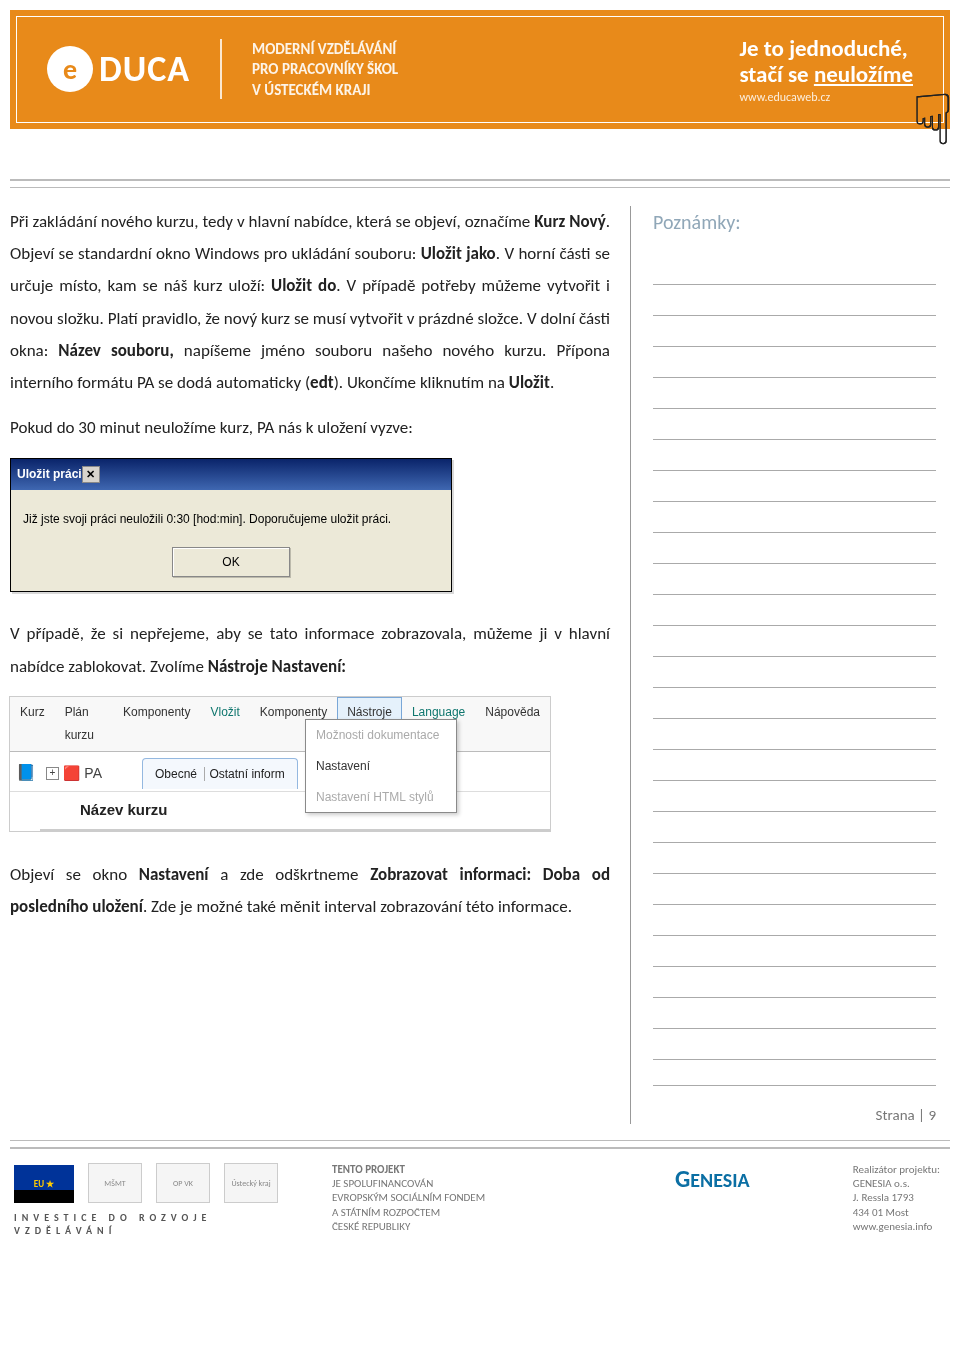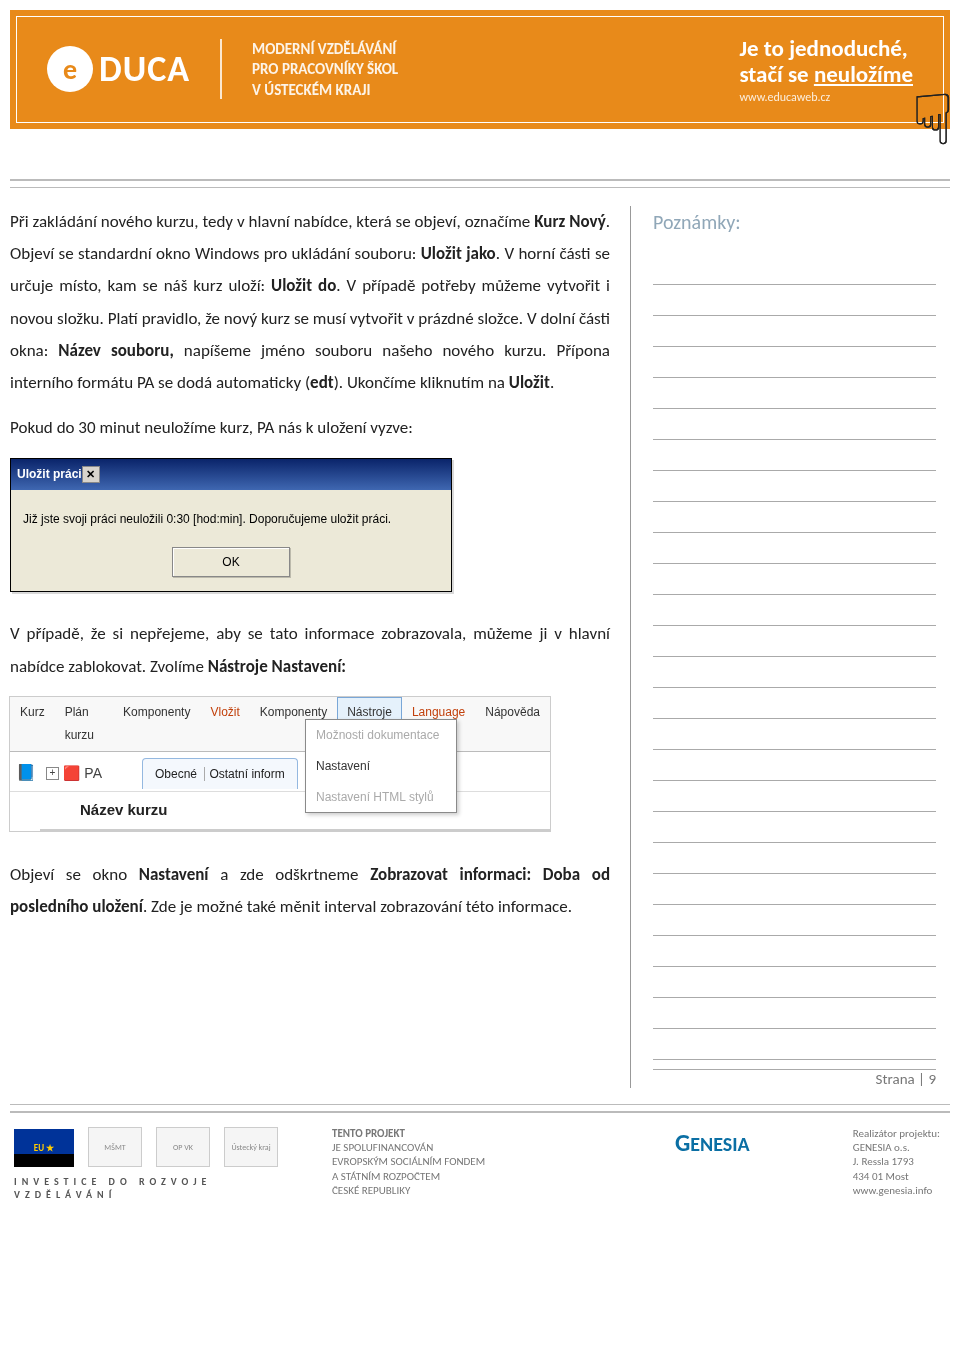--- a/index.html
+++ b/index.html
@@ -81,21 +81,21 @@
     margin:14px 0 0 0; border:0; width:540px;
     font-family:"Tahoma","Segoe UI",Arial,sans-serif;
     box-shadow:0 0 0 1px #ccc;
   }
   .menubar {
     background:#f8f8f8; border-bottom:1px solid #bbb;
     display:flex; font-size:12px; color:#333;
     position:relative;
   }
   .menubar span { padding:4px 10px; }
-  .menubar .disabled { color:#c2410c;}
+  .menubar .disabled { color:#0f766e;}
   .menubar .active {
     background:#e5f1fb; border:1px solid #7aa7d7; padding:3px 9px;
   }
   .dropdown {
     position:absolute; top:22px; left:295px; width:150px;
     background:#fff; border:1px solid #8a8a8a; font-size:12px;
     box-shadow:2px 2px 4px rgba(0,0,0,0.2); z-index:2;
   }
   .dropdown div { padding:4px 10px; }
   .dropdown .disabled { color:#aaa;}
@@ -113,22 +113,22 @@
     padding:4px 40px 4px; font-size:15px; font-weight:700;
     border-bottom:2px solid #ccc; margin-left:30px;
   }
   .sidebar {
     flex:1; border-left:1px solid #999;
     padding: 0 14px 0 22px;
   }
   .notes-title { color:#90A7B8; font-size:20px; font-weight:400; margin:4px 0 20px;}
   .note-line { border-bottom:1px solid #aaa; height:30px; }
   .page-num {
-    text-align:right; color:#777; font-size:15px; margin-top:9px;
-    padding-top:0; border-top:1px solid #aaa;
+    text-align:right; color:#777; font-size:15px; margin-top:25px;
+    padding-top:20px; border-top:1px solid #aaa;
   }
   .footer-div {
     height:6px; border-top:1px solid #bbb; border-bottom:2px solid #bbb;
     margin: 16px 10px 10px 10px;
   }
   .footer {
     display:flex; align-items:flex-start; padding:4px 20px 20px 14px; gap:18px;
     font-size:11px; color:#666; line-height:1.3;
   }
   .f-logos { display:flex; flex-direction:column; gap:4px; width:300px;}

